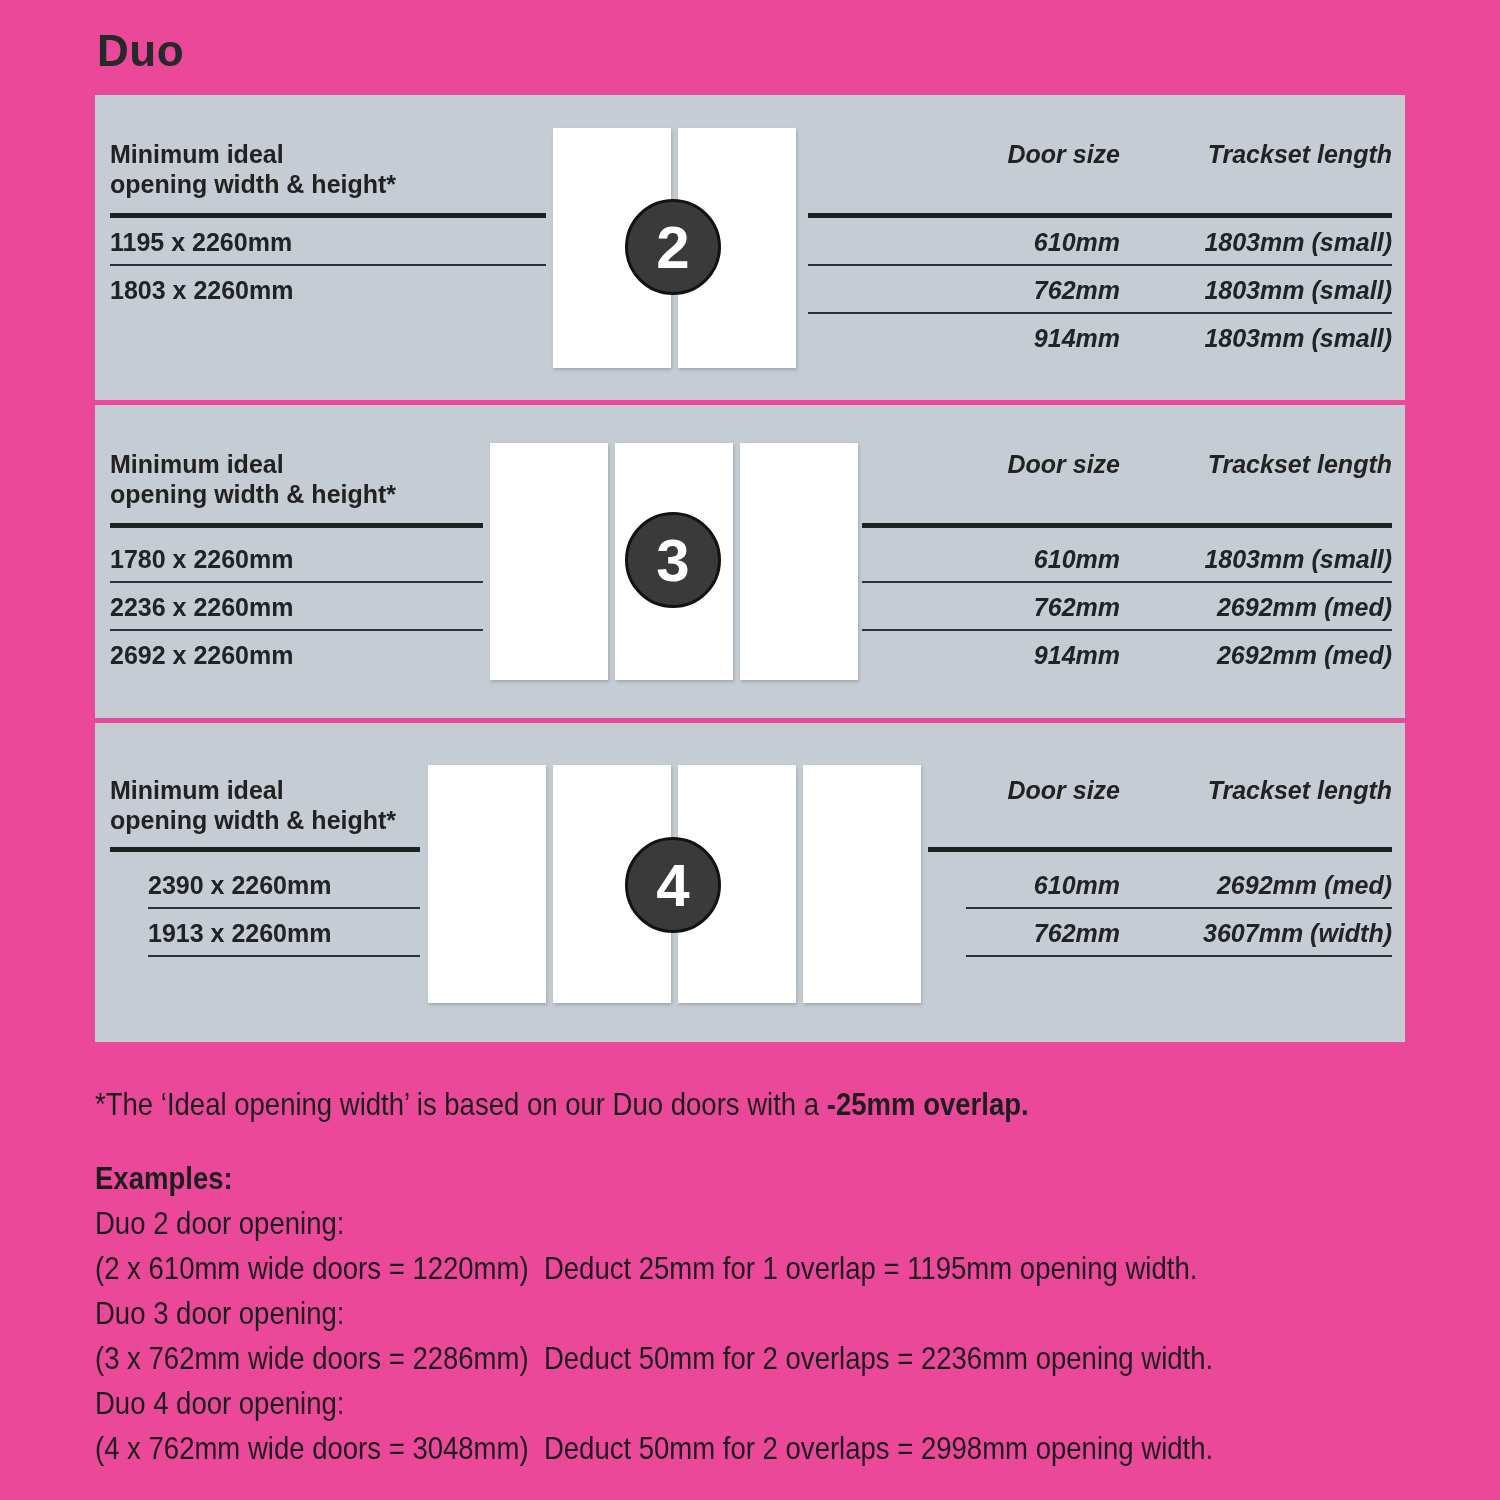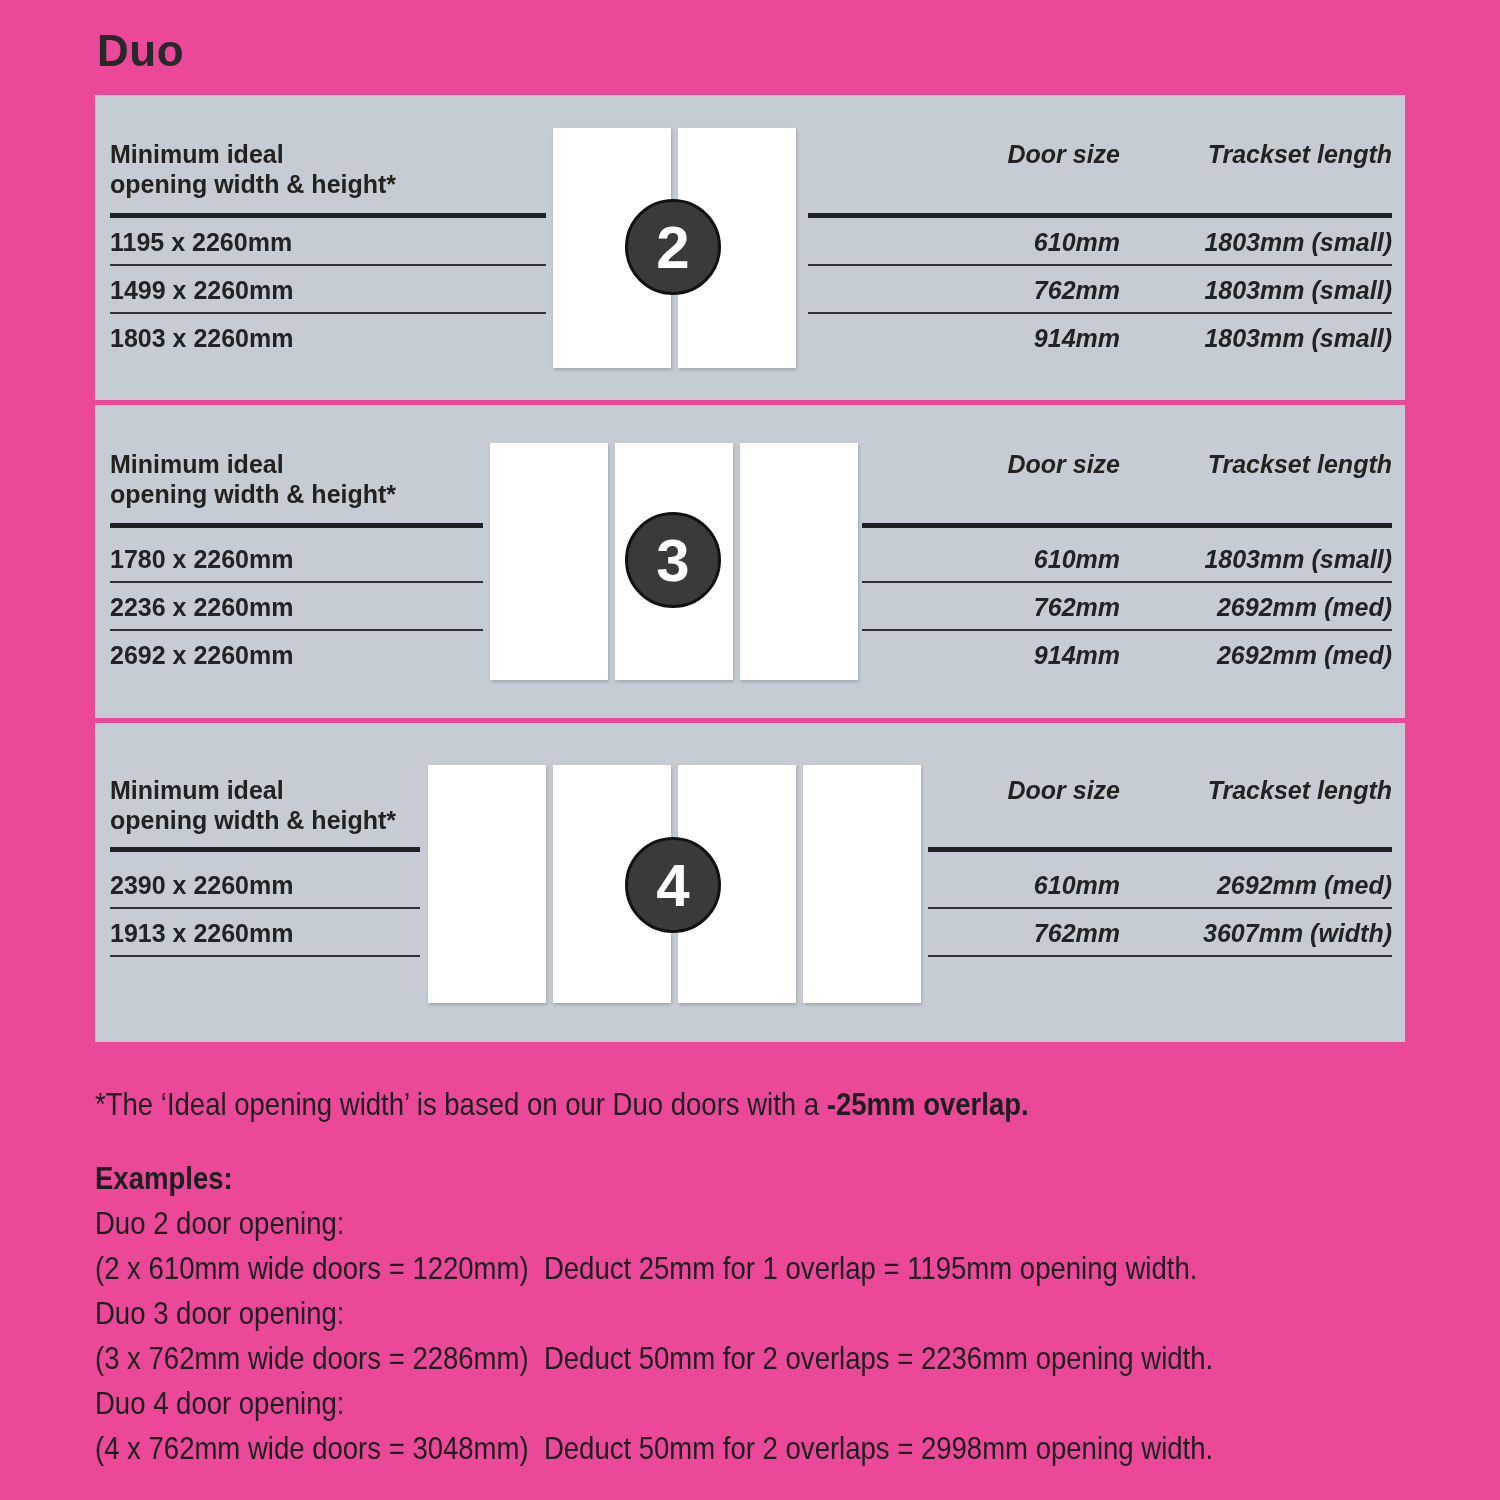--- a/index.html
+++ b/index.html
@@ -36,21 +36,21 @@
   .s3 .tbl-header{top:52px;}
   .rt-head{display:flex;}
   .c1{flex:1;text-align:right;}
   .c2{width:272px;text-align:right;}
 
   .thick-rule{position:absolute;top:118px;left:0;right:0;height:5px;background:var(--rule);}
   .s3 .thick-rule{top:124px;}
 
   .rows{position:absolute;top:123px;left:0;right:0;}
   .s2 .rows{top:130px;}
-  .s3 .rows{top:138px;}
+  .s3 .rows{top:138px;margin-left:38px;}
   .row{height:48px;line-height:48px;font-size:25px;font-weight:bold;color:#212326;border-bottom:2px solid var(--thin);display:flex;}
   .row.noline{border-bottom:none;}
   .row .opening{flex:1;text-align:left;}
 
   .doors{position:absolute;display:flex;gap:7px;z-index:1;}
   .s1 .doors{left:458px;top:33px;height:240px;}
   .s2 .doors{left:395px;top:38px;height:237px;}
   .s3 .doors{left:333px;top:42px;height:238px;}
   .door{width:118px;height:100%;background:#ffffff;box-shadow:1px 2px 3px rgba(90,100,112,0.35);}
 
@@ -83,23 +83,20 @@
     <div class="section s1">
       <div class="col left-col">
         <div class="tbl-header">
           <div>Minimum ideal</div>
           <div>opening width &amp; height*</div>
         </div>
         <div class="thick-rule"></div>
         <div class="rows">
           <div class="row">
               <span class="opening">1195 x 2260mm</span>
-            </div>
-          <div class="row">
-              <span class="opening">1499 x 2260mm</span>
             </div>
           <div class="row noline">
               <span class="opening">1803 x 2260mm</span>
             </div>
         </div>
       </div>
 
       <div class="doors">
         <div class="door"></div>
         <div class="door"></div>

